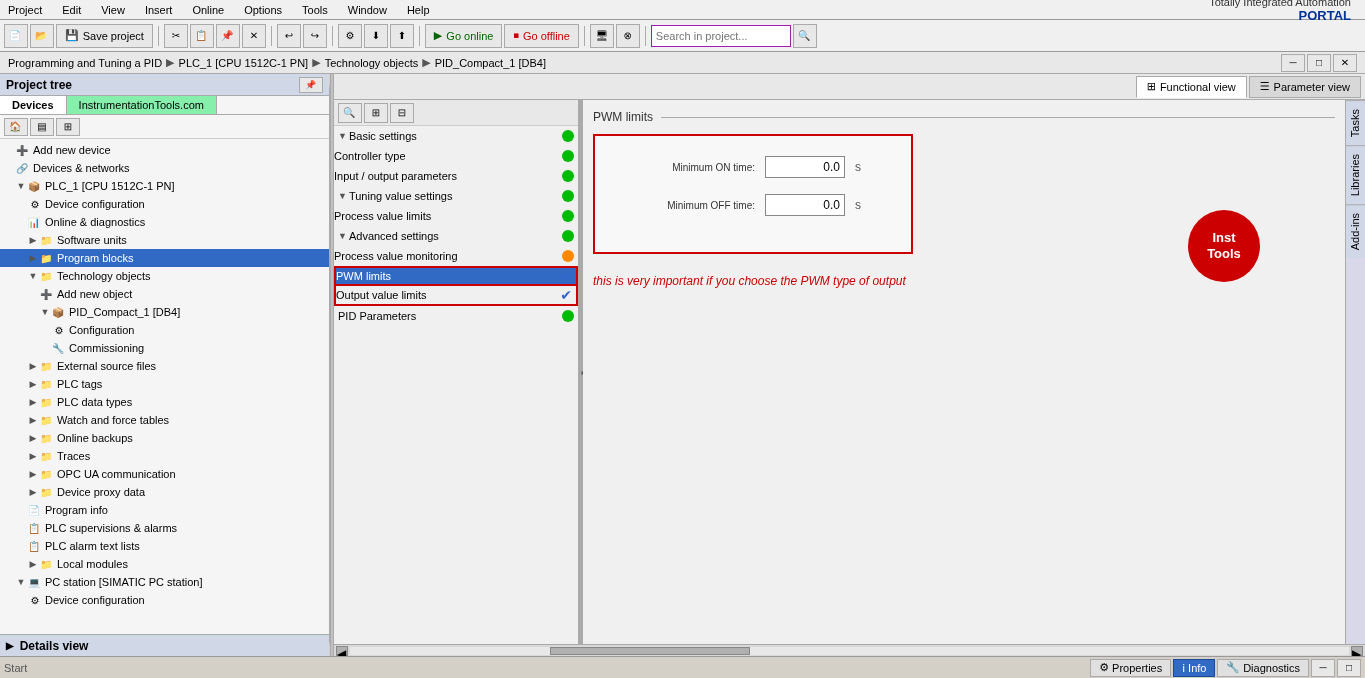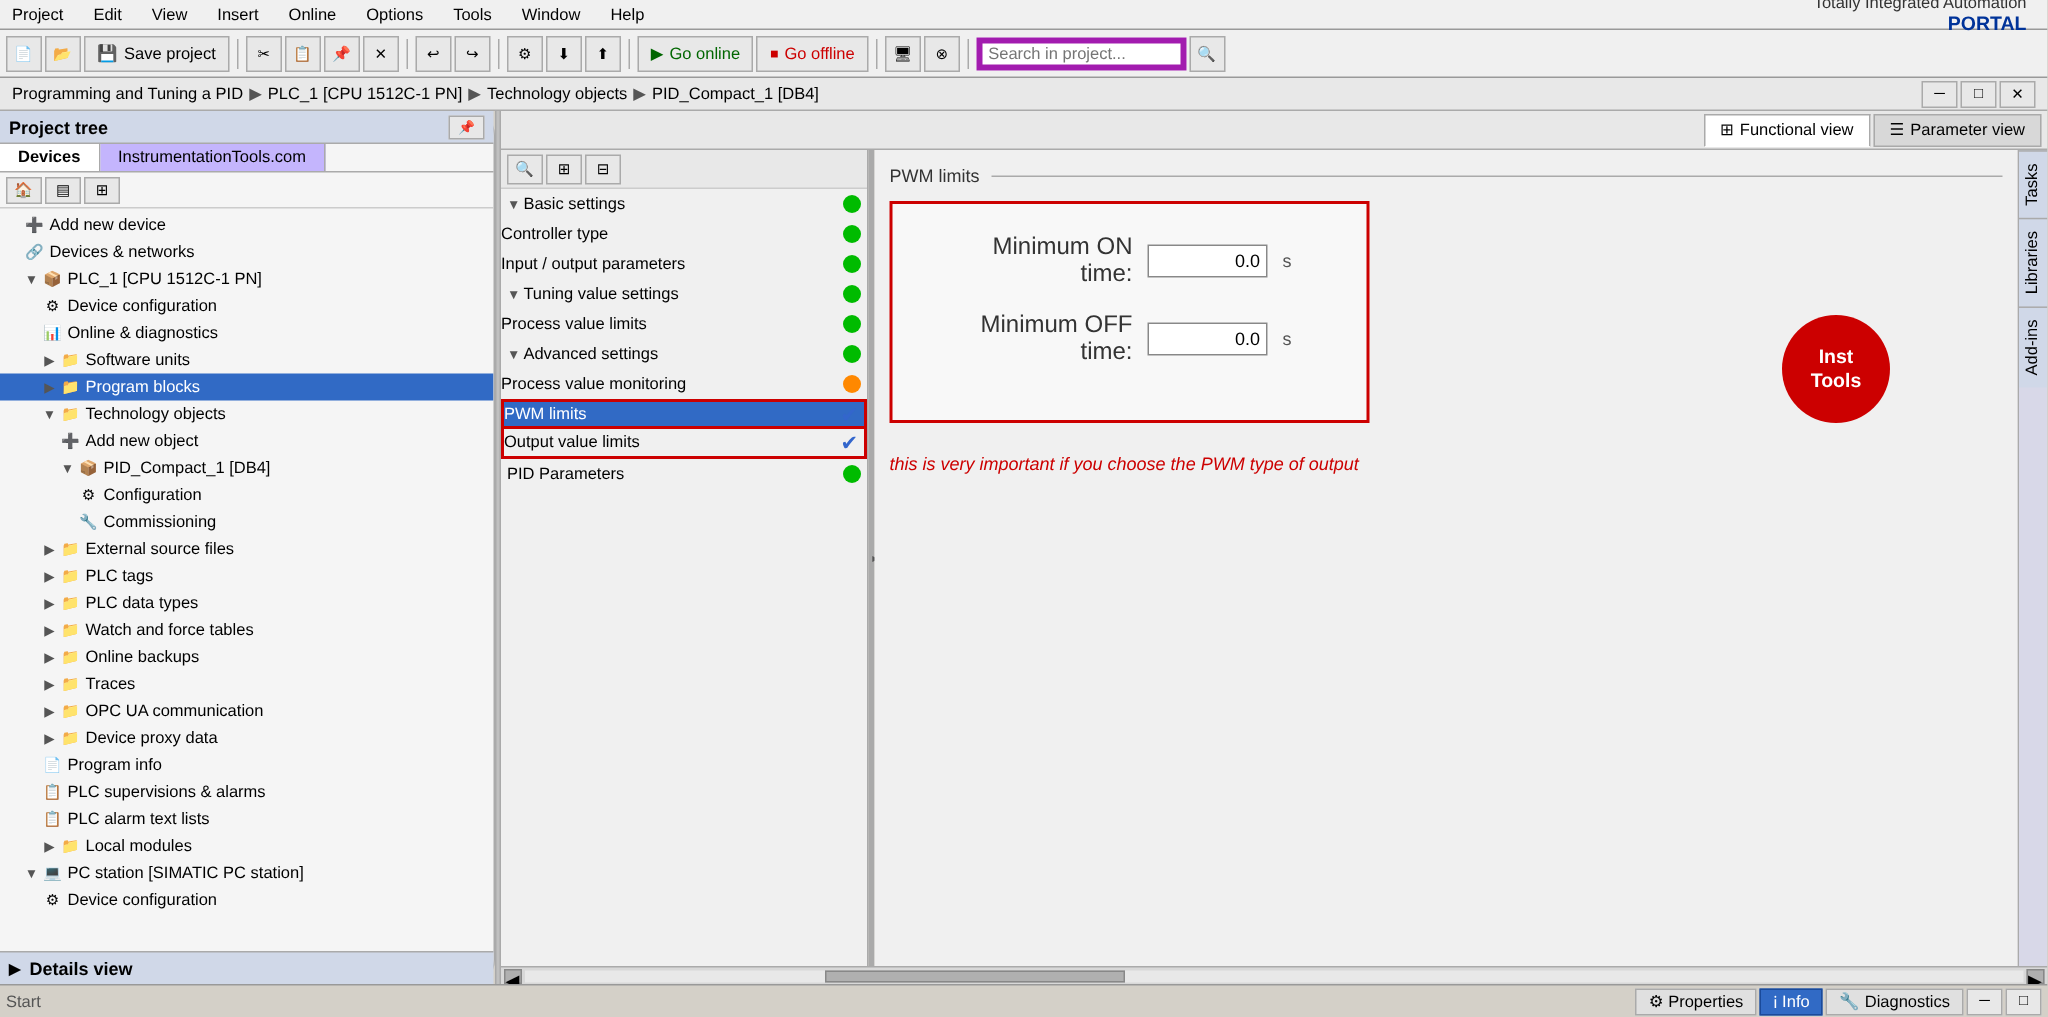--- a/index.html
+++ b/index.html
@@ -9,33 +9,33 @@
     .menu-bar { background: #f0f0f0; border-bottom: 1px solid #999; height: 20px; display: flex; align-items: center; padding: 0 4px; gap: 12px; }
     .menu-item { font-size: 11px; cursor: pointer; padding: 2px 4px; text-align: center; }
 
     
     .toolbar { background: #f0f0f0; border-bottom: 1px solid #999; height: 32px; display: flex; align-items: center; padding: 0 4px; gap: 2px; }
     .tb-btn { background: #e8e8e8; border: 1px solid #aaa; height: 24px; min-width: 24px; display: flex; align-items: center; justify-content: center; cursor: pointer; font-size: 10px; padding: 0 4px; }
     .tb-sep { width: 1px; background: #aaa; height: 20px; margin: 0 3px; }
     .tb-btn-text { background: #e8e8e8; border: 1px solid #aaa; height: 24px; display: flex; align-items: center; padding: 0 8px; cursor: pointer; font-size: 11px; gap: 4px; }
     .tb-btn-green { color: #006600; }
     .tb-btn-red { color: #cc0000; }
-    .search-box { border: 4px solid #a21caf; height: 22px; width: 140px; padding: 0 4px; font-size: 11px; background: white; }
+    .search-box { border: 1px solid #a21caf; height: 22px; width: 140px; padding: 0 4px; font-size: 11px; background: white; }
     .title-area { flex: 1; text-align: right; padding-right: 10px; }
     .title-line1 { font-size: 11px; color: #333; }
     .title-line2 { font-size: 13px; font-weight: bold; color: #003399; }
 
     
     .main-layout { display: flex; height: calc(678px - 20px - 32px - 22px - 22px); }
 
     
     .left-panel { width: 330px; background: #f5f5f5; border-right: 1px solid #aaa; display: flex; flex-direction: column; border-radius: 16px; }
     .panel-header { background: #d0d8e8; border-bottom: 1px solid #aaa; padding: 3px 6px; font-weight: bold; font-size: 12px; display: flex; align-items: center; justify-content: space-between; height: 22px; }
     .panel-tabs { display: flex; border-bottom: 1px solid #aaa; }
-    .panel-tab { padding: 3px 12px; font-size: 11px; cursor: pointer; border-right: 1px solid #aaa; background: #c4b5fd; }
+    .panel-tab { padding: 3px 12px; font-size: 11px; cursor: pointer; border-right: 1px solid #aaa; background: #86efac; }
     .panel-tab.active { background: white; font-weight: bold; }
     .panel-toolbar { display: flex; align-items: center; padding: 2px 4px; gap: 2px; border-bottom: 1px solid #ccc; height: 24px; }
     .tree-area { flex: 1; overflow-y: auto; overflow-x: hidden; padding: 2px 0; }
     .tree-item { display: flex; align-items: center; padding: 1px 4px; cursor: pointer; font-size: 11px; white-space: nowrap; height: 18px; }
     .tree-item.selected { background: #316ac5; color: white; }
     .indent1 { padding-left: 16px; }
     .indent2 { padding-left: 28px; }
     .indent3 { padding-left: 40px; }
     .indent4 { padding-left: 52px; }
     .tree-icon { width: 14px; height: 14px; display: inline-flex; align-items: center; justify-content: center; margin-right: 3px; font-size: 10px; flex-shrink: 0; }
@@ -65,21 +65,21 @@
     .orange-dot { width: 12px; height: 12px; background: #ff8800; border-radius: 50%; display: inline-block; margin-left: auto; flex-shrink: 0; }
     .triangle-icon { color: #555; font-size: 9px; margin-right: 2px; }
 
     
     .main-content { flex: 1; background: #f0f0f0; padding: 10px; overflow: auto; position: relative; }
     .pwm-section { background: #f0f0f0; }
     .pwm-title { font-size: 12px; color: #333; margin-bottom: 10px; display: flex; align-items: center; gap: 8px; }
     .pwm-title::after { content: ''; flex: 1; height: 1px; background: #aaa; }
     .pwm-box { border: 2px solid #cc0000; background: #f8f8f8; padding: 20px 30px; display: inline-block; min-width: 320px; }
     .param-row { display: flex; align-items: center; margin-bottom: 16px; gap: 10px; }
-    .param-label { font-size: 16px; color: #333; width: 130px; text-align: right; }
+    .param-label { font-size: 10px; color: #333; width: 130px; text-align: right; }
     .param-input { border: 1px solid #888; background: white; height: 22px; width: 80px; text-align: right; padding: 0 4px; font-size: 12px; }
     .param-unit { font-size: 12px; color: #555; }
     .annotation-text { color: #cc0000; font-size: 12px; font-style: italic; margin-top: 20px; }
 
     
     .inst-badge { position: absolute; top: 110px; right: 85px; width: 72px; height: 72px; border-radius: 50%; background: #cc0000; color: white; display: flex; flex-direction: column; align-items: center; justify-content: center; font-weight: bold; font-size: 13px; line-height: 1.2; z-index: 20; }
 
     
     .right-sidebar { width: 20px; background: #d8d8e8; border-left: 1px solid #aaa; display: flex; flex-direction: column; }
     .sidebar-tab { writing-mode: vertical-rl; text-orientation: mixed; transform: rotate(180deg); font-size: 11px; padding: 8px 3px; cursor: pointer; background: #d0d8e8; border-bottom: 1px solid #aaa; white-space: nowrap; }

